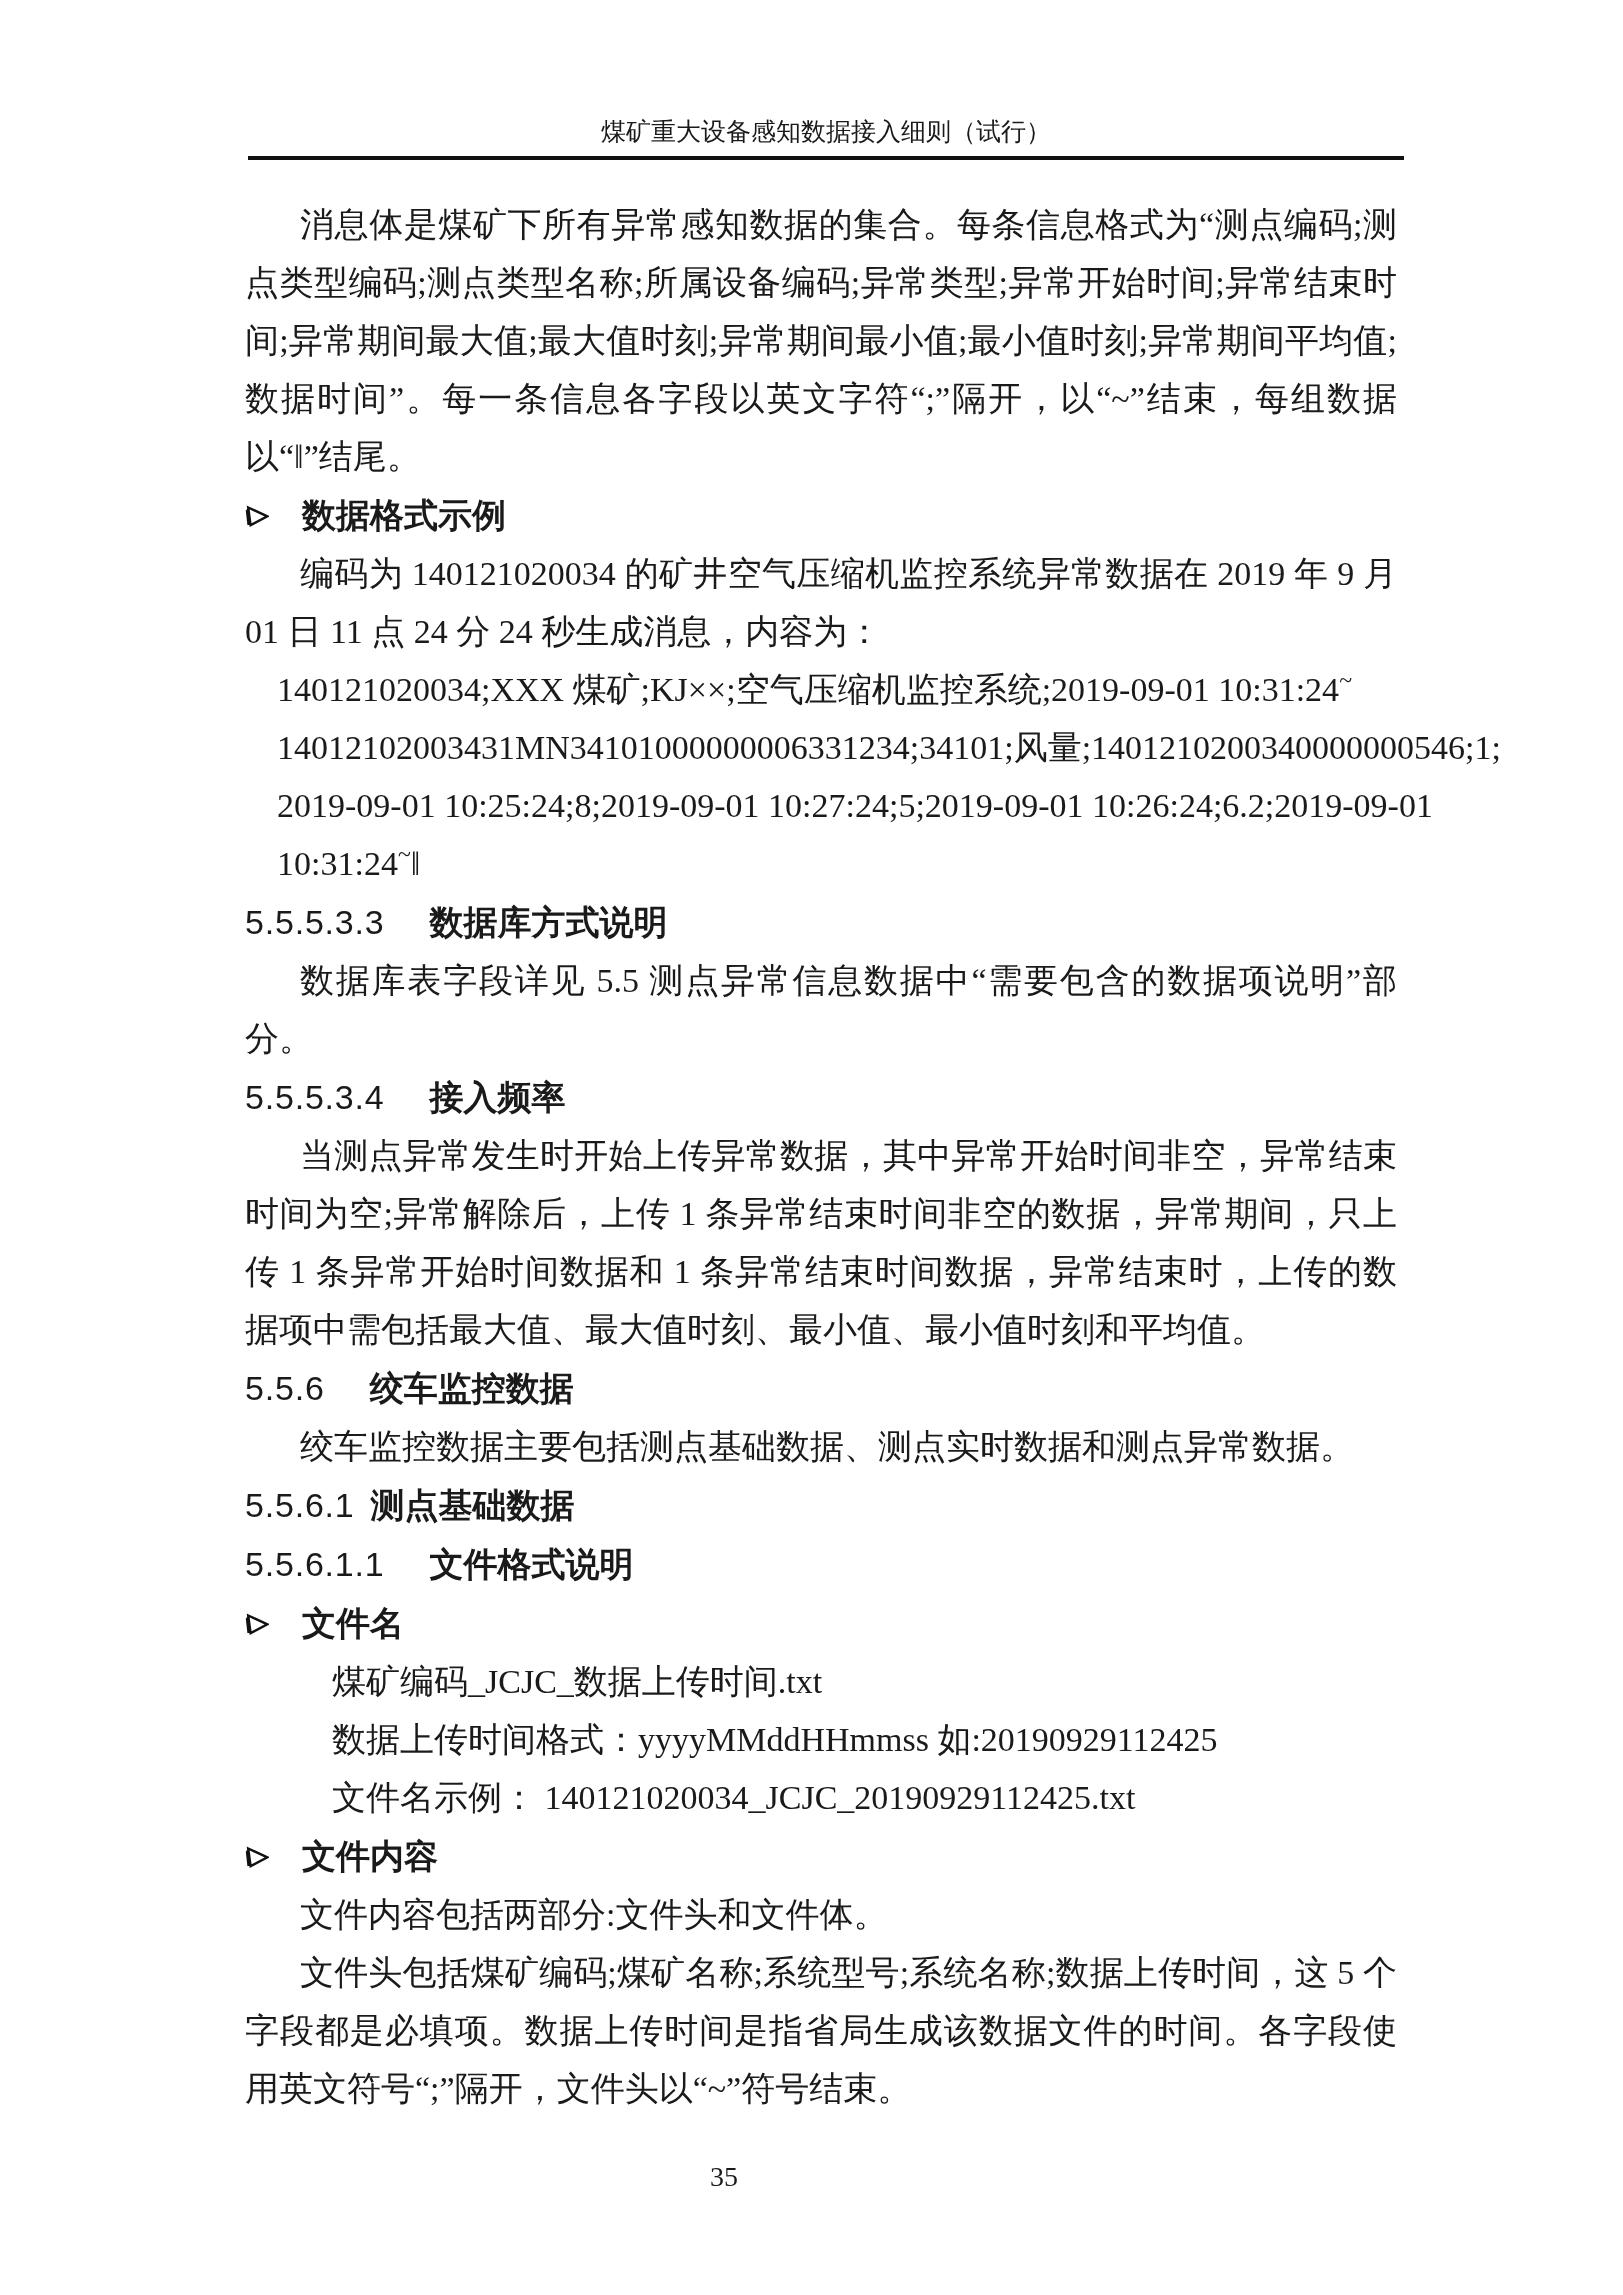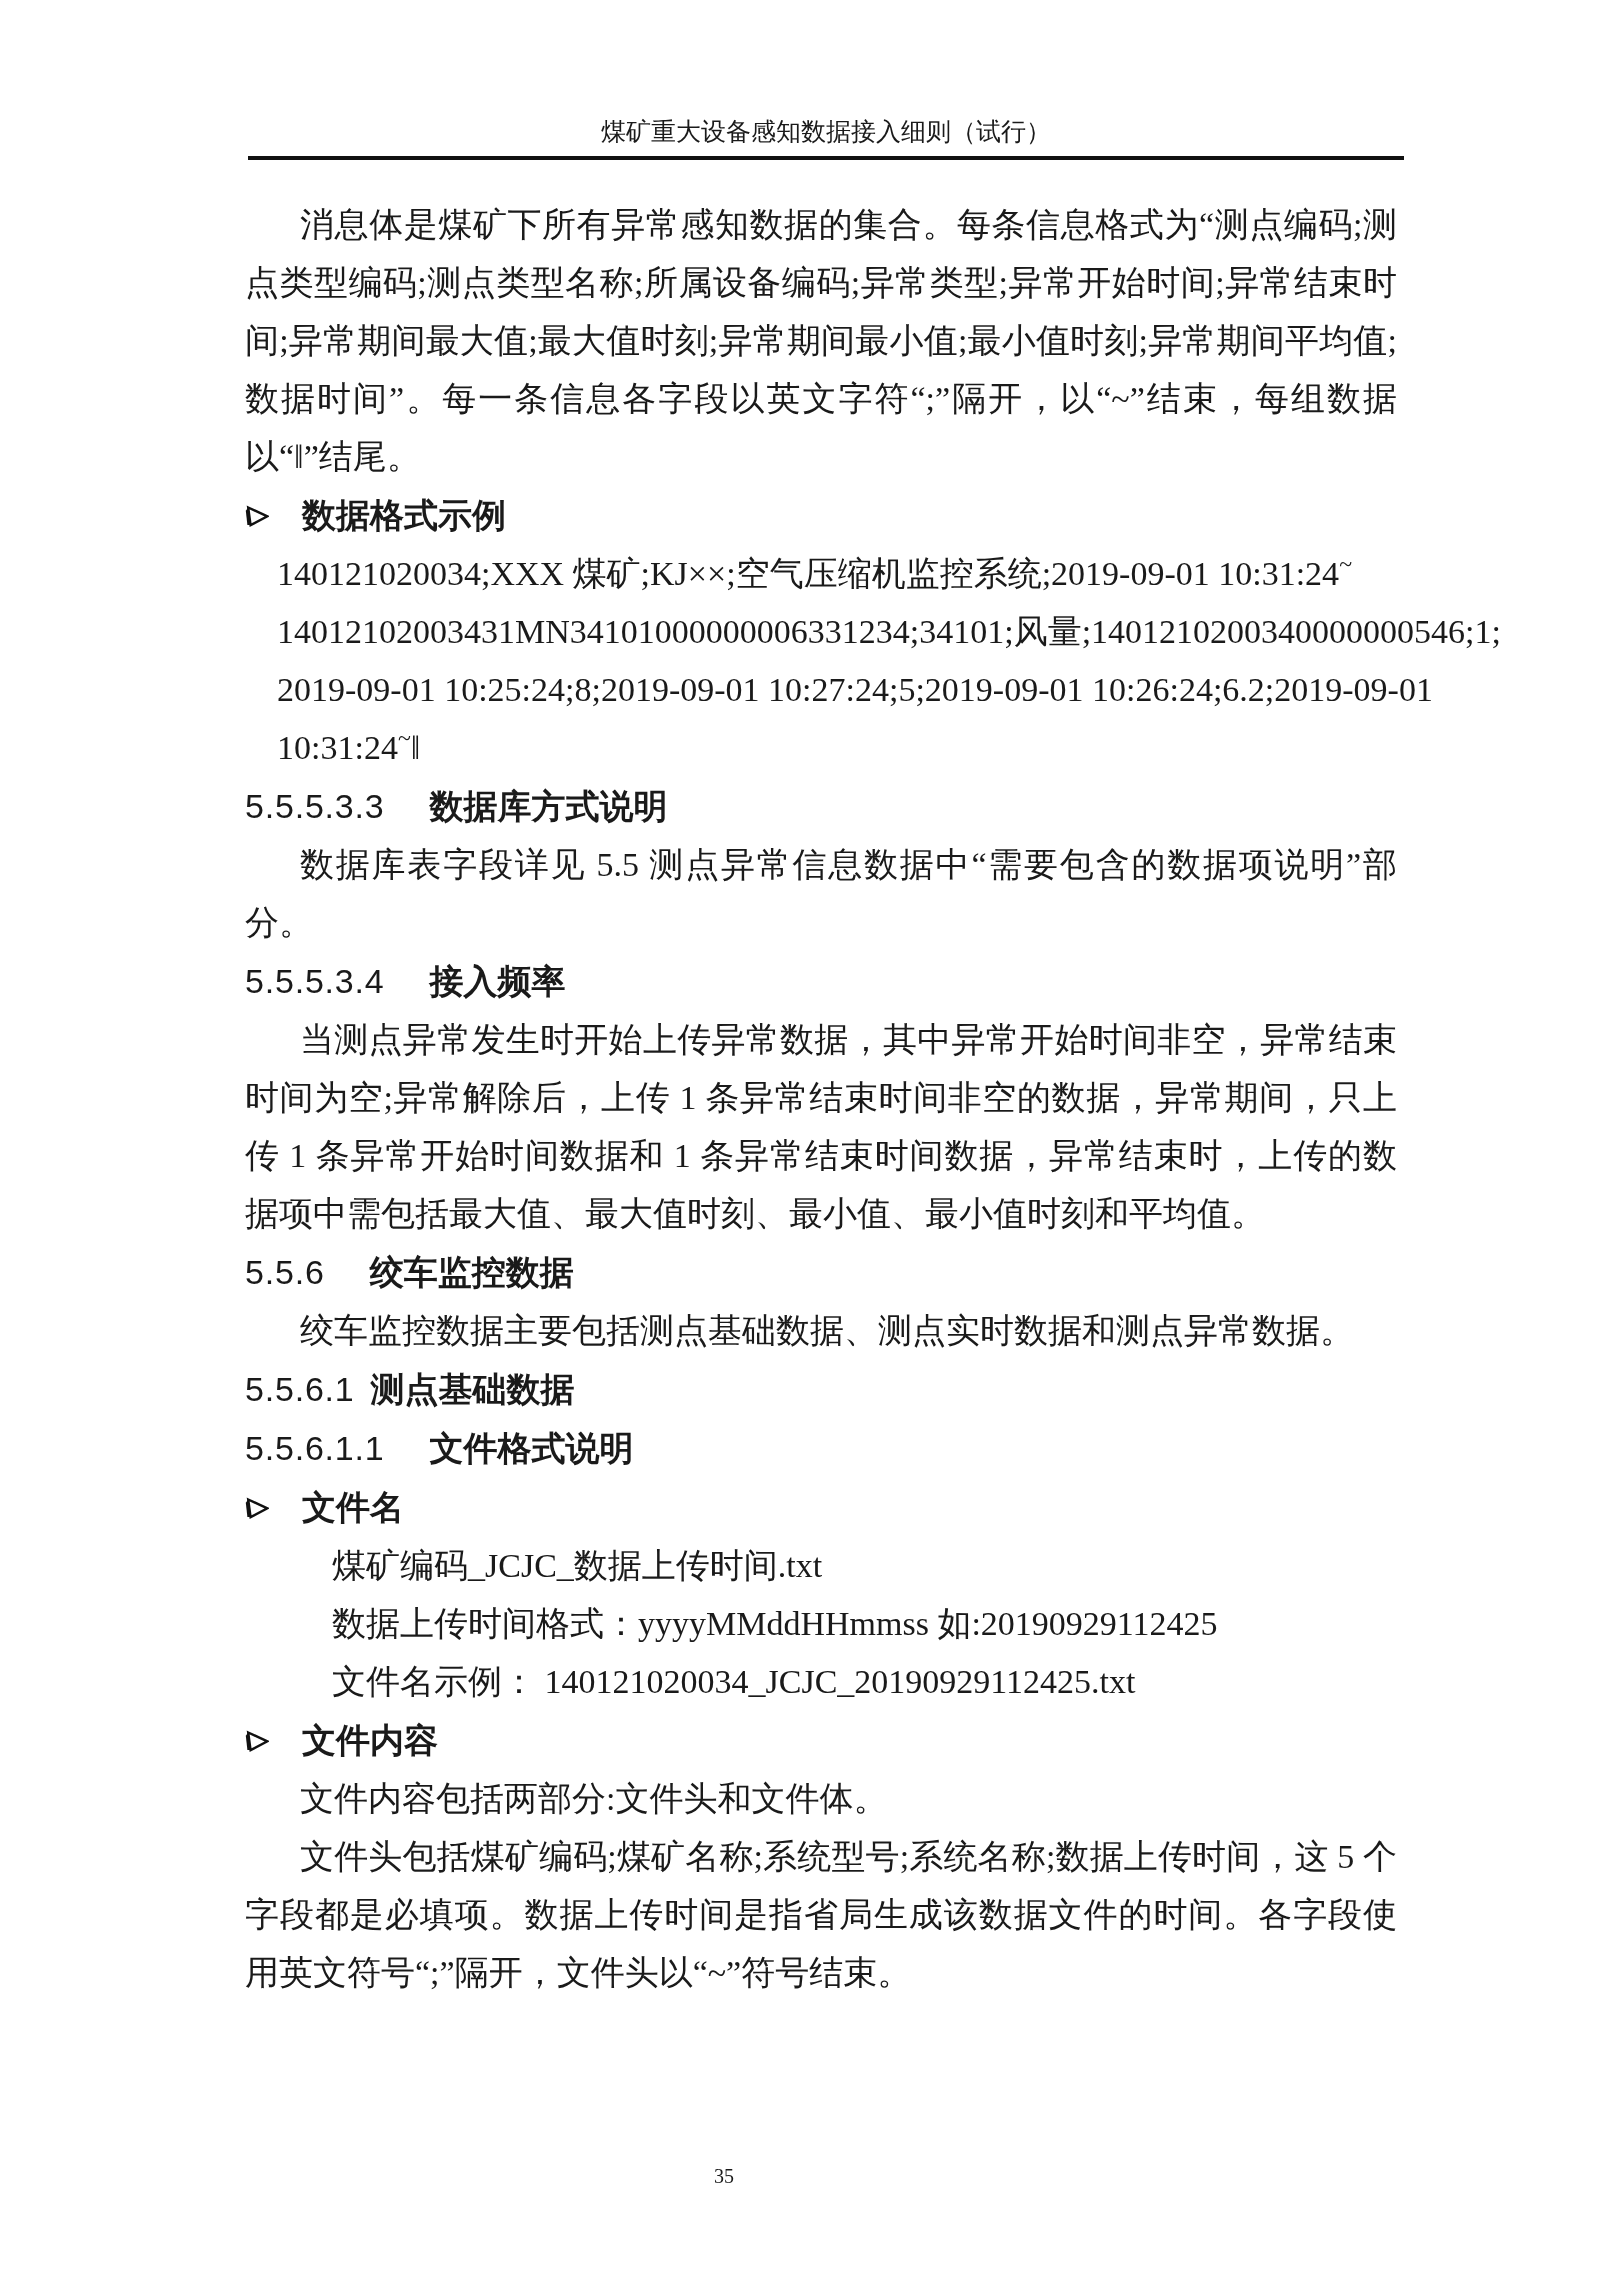--- a/index.html
+++ b/index.html
@@ -61,38 +61,39 @@
     font-weight:700;
     font-family:"Liberation Sans","DejaVu Sans",sans-serif;
     margin-left:29px;
   }
 
   
   .page-footer{
     position:absolute;
     left:0; width:1448px; top:2161px;
     text-align:center;
-    font-size:20px; line-height:31px;
+    font-size:28px; line-height:31px;
   }
 </style>
 </head>
 <body style="--text: #1a1a1a; --rule: #111111; --bg: #ffffff;">
 
 <div class="page">
 
   <div class="page-header">
     <span>煤矿重大设备感知数据接入细则（试行）</span>
   </div>
 
   <main class="doc-body">
       <p class="para indent">消息体是煤矿下所有异常感知数据的集合。每条信息格式为“测点编码;测点类型编码;测点类型名称;所属设备编码;异常类型;异常开始时间;异常结束时间;异常期间最大值;最大值时刻;异常期间最小值;最小值时刻;异常期间平均值;数据时间”。每一条信息各字段以英文字符“;”隔开，以“~”结束，每组数据以“‖”结尾。</p>
       <div class="bullet-item"><span class="bullet-icon"><svg width="24" height="23" viewBox="0 0 30 28" xmlns="http://www.w3.org/2000/svg">
             <polygon points="4,3 28,14 7,25" fill="#ffffff" stroke="#111111" stroke-width="3"></polygon>
             <polygon points="4,3 7,25 3,25 1,7" fill="#111111" stroke="none"></polygon>
           </svg></span><span class="bullet-label">数据格式示例</span></div>
+      <p class="para indent">编码为 140121020034 的矿井空气压缩机监控系统异常数据在 2019 年 9 月 01 日 11 点 24 分 24 秒生成消息，内容为：</p>
       <div class="line"><span>140121020034;XXX 煤矿;KJ××;空气压缩机监控系统;2019-09-01 10:31:24</span><span class="sup">~</span></div>
       <div class="line"><span>14012102003431MN34101000000006331234;34101;风量;1401210200340000000546;1;</span></div>
       <div class="line"><span>2019-09-01 10:25:24;8;2019-09-01 10:27:24;5;2019-09-01 10:26:24;6.2;2019-09-01</span></div>
       <div class="line"><span>10:31:24</span><span class="sup">~</span><span>‖</span></div>
       <div class="heading gap-tab"><span class="h-num">5.5.5.3.3</span><span class="h-label">数据库方式说明</span></div>
       <p class="para indent">数据库表字段详见 5.5 测点异常信息数据中“需要包含的数据项说明”部分。</p>
       <div class="heading gap-tab"><span class="h-num">5.5.5.3.4</span><span class="h-label">接入频率</span></div>
       <p class="para indent">当测点异常发生时开始上传异常数据，其中异常开始时间非空，异常结束时间为空;异常解除后，上传 1 条异常结束时间非空的数据，异常期间，只上传 1 条异常开始时间数据和 1 条异常结束时间数据，异常结束时，上传的数据项中需包括最大值、最大值时刻、最小值、最小值时刻和平均值。</p>
       <div class="heading gap-tab"><span class="h-num">5.5.6</span><span class="h-label">绞车监控数据</span></div>
       <p class="para indent">绞车监控数据主要包括测点基础数据、测点实时数据和测点异常数据。</p>

